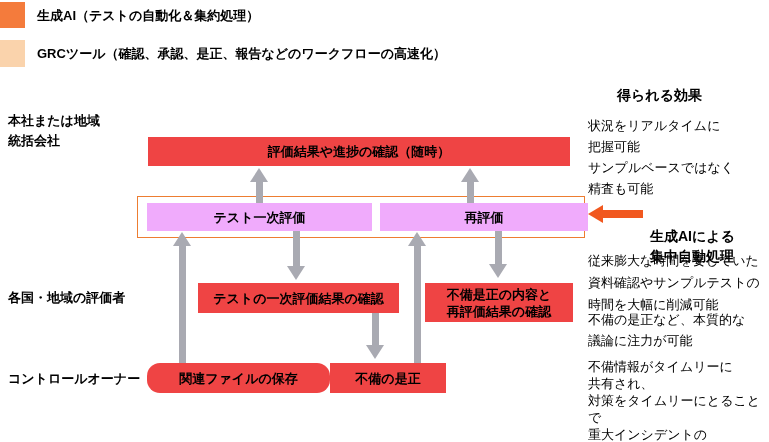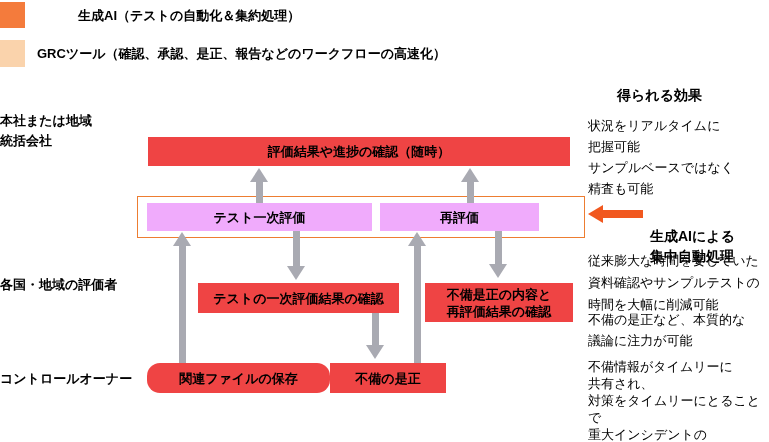--- a/index.html
+++ b/index.html
@@ -18,46 +18,46 @@
   .pre { white-space: pre-line; }
 
   
   .legend-swatch { position: absolute; left: 0; }
   .sw1 { top: 2px;  width: 25px; height: 26px; background: #F47B3C; }
   .sw2 { top: 40px; width: 25px; height: 27px; background: #FAD3AC; }
   .legend-label {
     position: absolute; left: 37px;
     font-size: 13px; font-weight: bold; line-height: 16px;
   }
-  .ll1 { top: 8px; margin-left: 41px; }
+  .ll1 { top: 8px; }
   .ll2 { top: 46px; }
 
   
   .row-label {
     position: absolute; left: 0;
-    font-size: 13px; font-weight: bold; line-height: 20px;
+    font-size: 13px; font-weight: bold; line-height: 20px; padding-left: 8px;
   }
   .rl1 { top: 111px; }
-  .rl2 { top: 275px; text-align: right; }
+  .rl2 { top: 288px; text-align: right; }
   .rl3 { top: 369px; }
 
   
   .box {
     position: absolute;
     display: flex; align-items: center; justify-content: center;
     text-align: center;
     font-size: 13px; font-weight: bold; line-height: 17px;
   }
   .light { background: #ef4444; }
   .dark  { background: #f0abfc; }
   .b-top        { left: 148px; top: 137px; width: 422px; height: 29px; }
   .b-container  { left: 137px; top: 196px; width: 448px; height: 42px;
                   border: 1.5px solid #ED7D31; background: transparent; }
   .b-test       { left: 147px; top: 203px; width: 225px; height: 28px; }
-  .b-reeval     { left: 380px; top: 203px; width: 159px; height: 28px; }
+  .b-reeval     { left: 380px; top: 203px; width: 208px; height: 28px; }
   .b-confirm1   { left: 198px; top: 283px; width: 201px; height: 30px; }
   .b-confirm2   { left: 425px; top: 283px; width: 148px; height: 39px; }
   .b-save       { left: 147px; top: 363px; width: 183px; height: 30px; border-radius: 13px; }
   .b-fix        { left: 330px; top: 363px; width: 116px; height: 30px; }
 
   
   .stem { position: absolute; width: 7px; background: #A9AAB2; }
   .head-up, .head-down {
     position: absolute; width: 0; height: 0;
     border-left: 9px solid transparent;

